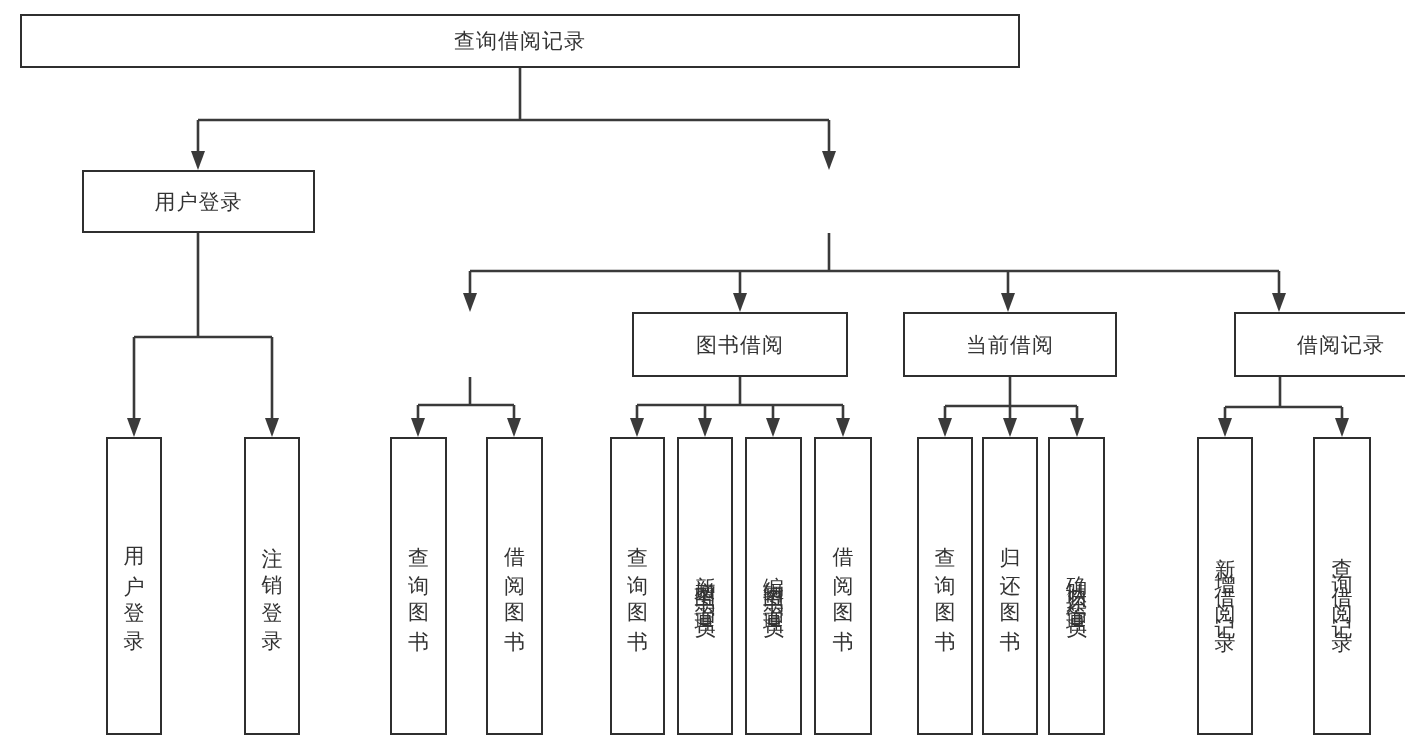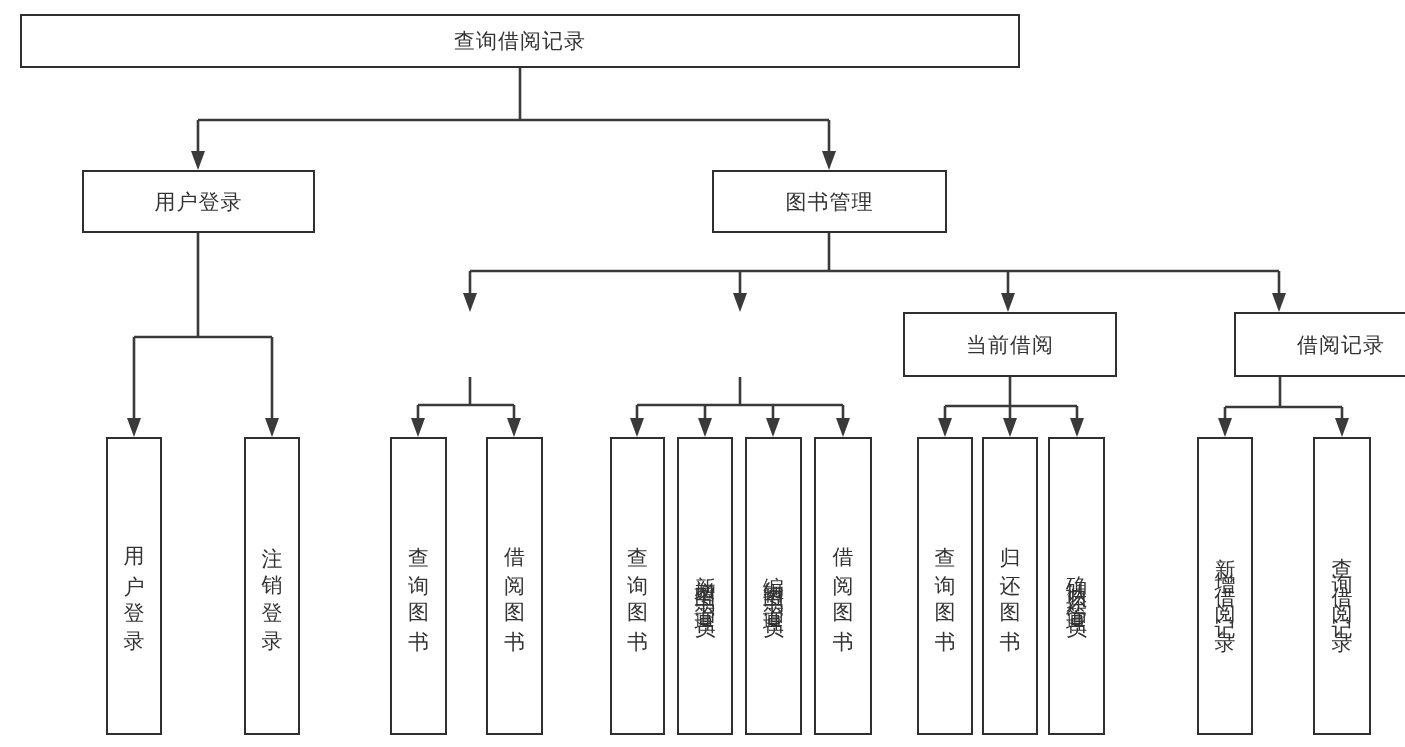--- a/index.html
+++ b/index.html
@@ -87,24 +87,24 @@
     <polygon points="1335,418 1349,418 1342,437"></polygon>
   </svg>
 
   <div class="node" style="left:20px;top:14px;width:1000px;height:54px;">
     <span>查询借阅记录</span>
   </div>
 
   <div class="node" style="left:82px;top:170px;width:233px;height:63px;">
     <span>用户登录</span>
   </div>
-  <div class="node" style="left:712px;top:170px;width:235px;height:63px;">
-    <span>图书管理</span>
+
+  <div class="node" style="left:632px;top:312px;width:216px;height:65px;">
+    <span>图书借阅</span>
   </div>
-
   <div class="node" style="left:903px;top:312px;width:214px;height:65px;">
     <span>当前借阅</span>
   </div>
   <div class="node" style="left:1234px;top:312px;width:214px;height:65px;">
     <span>借阅记录</span>
   </div>
 
   <div class="node leaf" style="left:106px;top:437px;width:56px;height:298px;">
     <span class="vtext" style="letter-spacing: 28px;">用户登录</span>
   </div>

